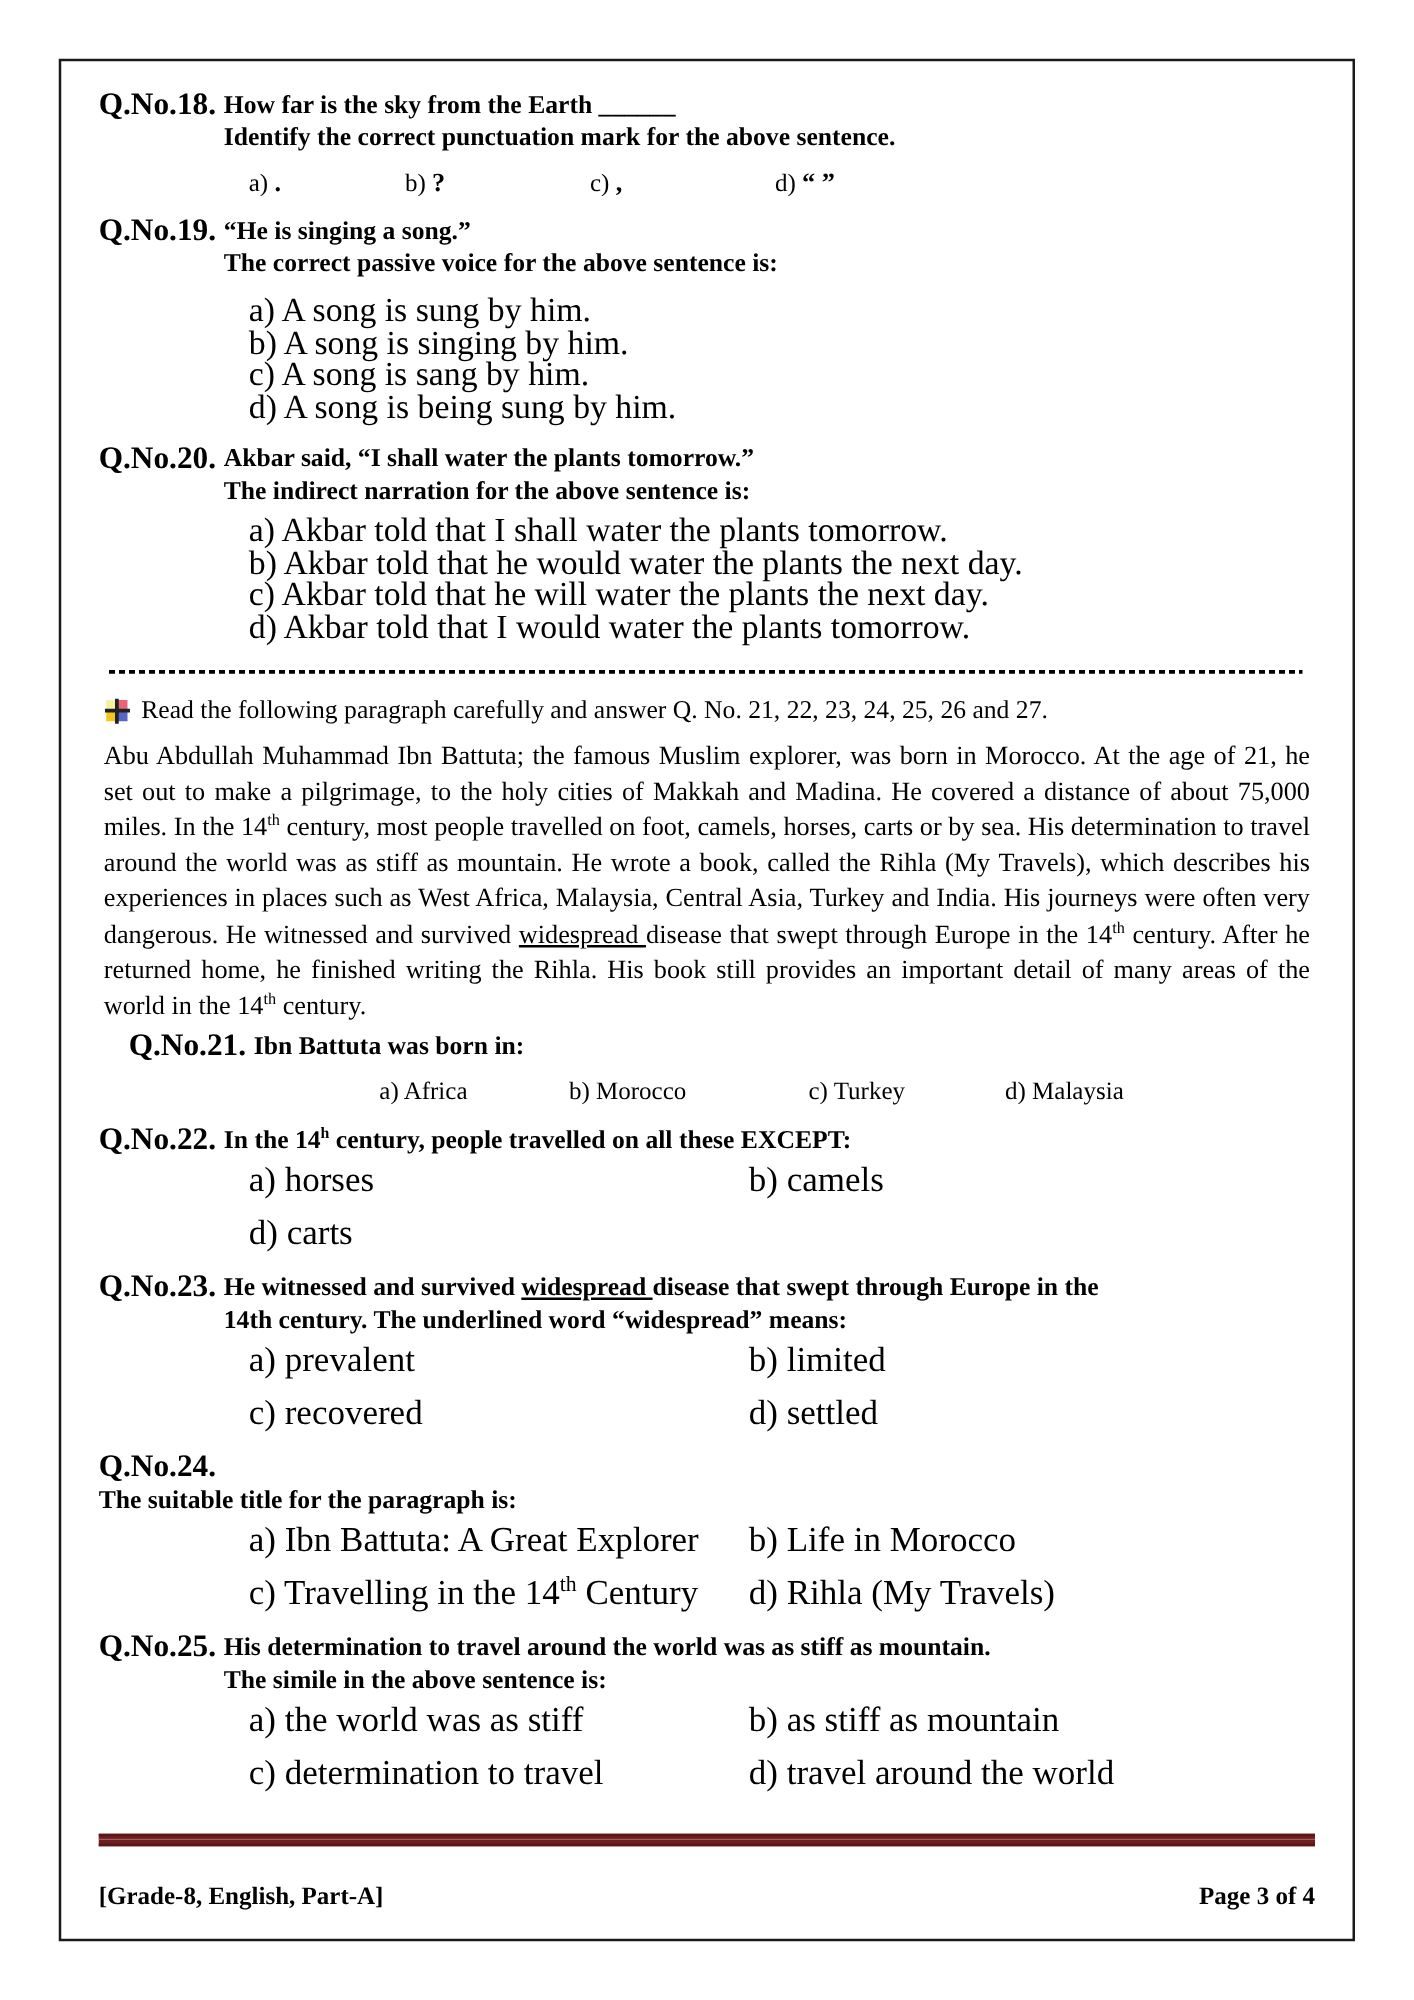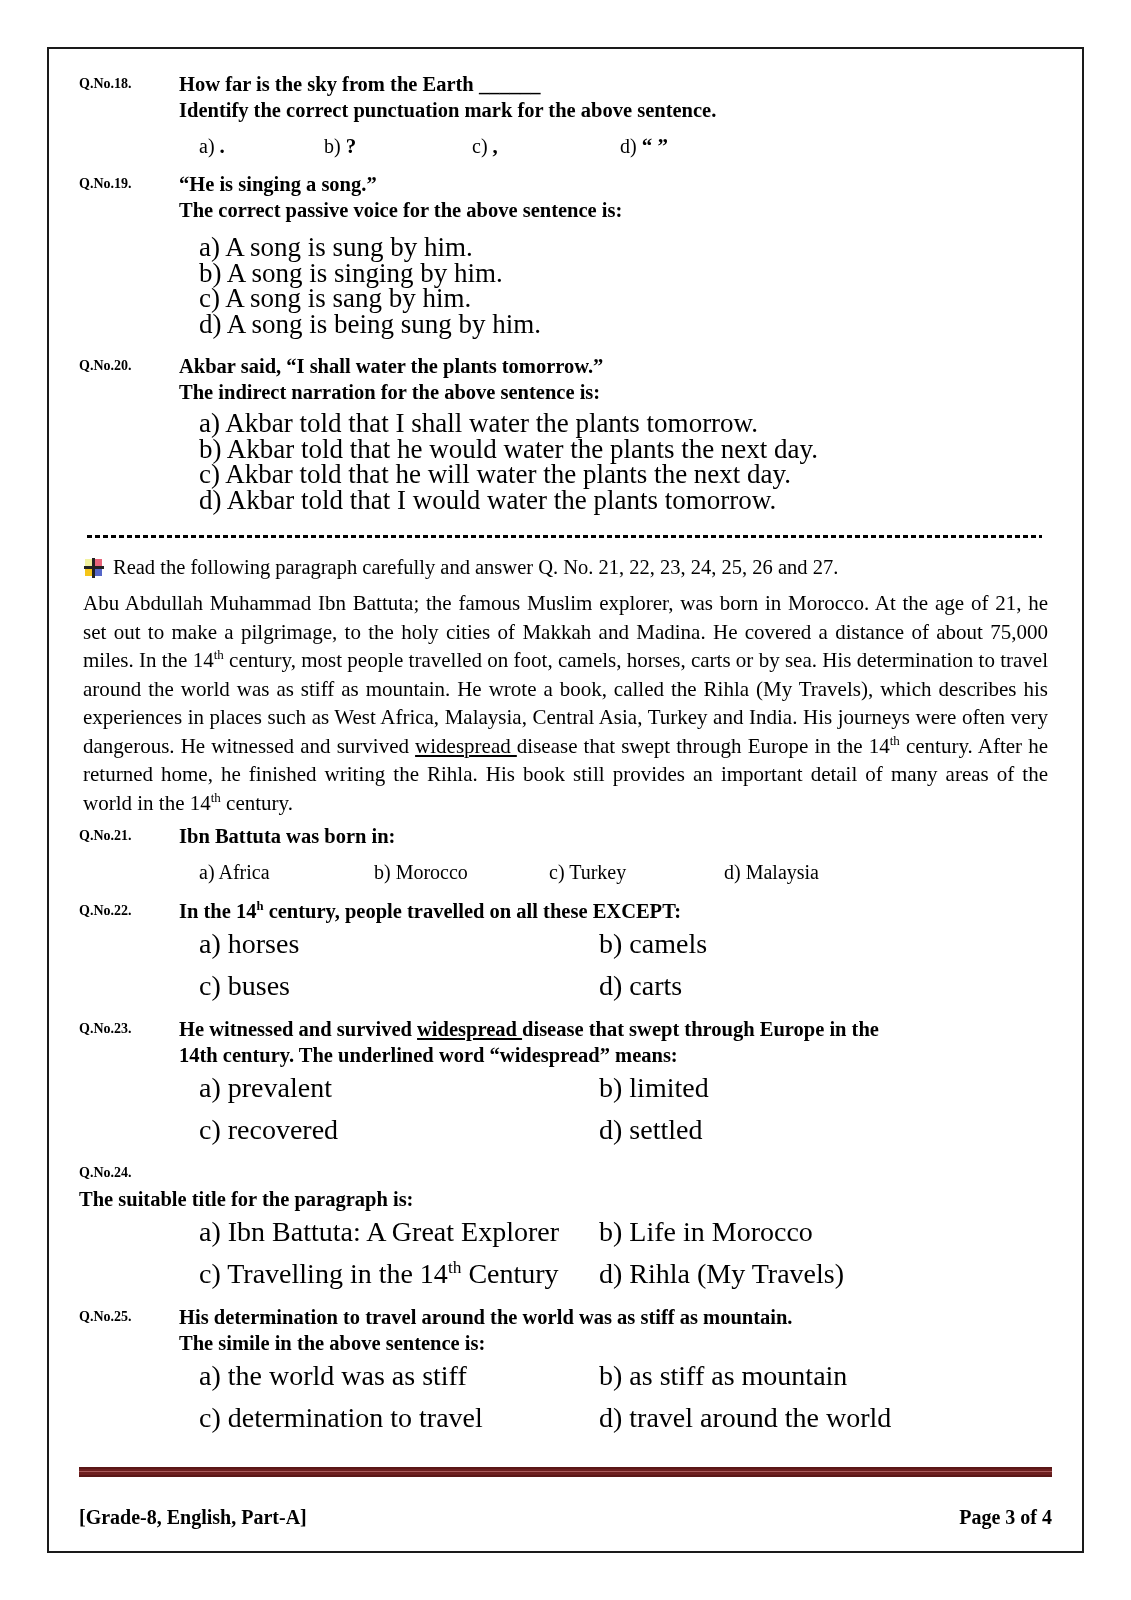--- a/index.html
+++ b/index.html
@@ -34,21 +34,21 @@
 
   
   .qrow {
     display: flex;
     align-items: flex-start;
     margin-top: 4px;
   }
   .qnum {
     flex: 0 0 auto;
     font-weight: bold;
-    font-size: 14px;
+    font-size: 25px;
     line-height: 26px;
     width: 100px;
     white-space: nowrap;
   }
   .qtext {
     flex: 1 1 auto;
     font-weight: bold;
     font-size: 20.5px;
     line-height: 26px;
   }
@@ -235,42 +235,41 @@
           <i class="q-bl"></i>
           <i class="q-br"></i>
           <i class="v"></i>
           <i class="h"></i>
       </span>
       <span>Read the following paragraph carefully and answer Q. No. 21, 22, 23, 24, 25, 26 and 27.</span>
     </div>
 
     <p class="para" id="passage"><span>Abu Abdullah Muhammad Ibn Battuta; the famous Muslim explorer, was born in Morocco. At the age of 21, he set out to make a pilgrimage, to the holy cities of Makkah and Madina. He covered a distance of about 75,000 miles. In the 14</span><sup>th</sup><span> century, most people travelled on foot, camels, horses, carts or by sea. His determination to travel around the world was as stiff as mountain. He wrote a book, called the Rihla (My Travels), which describes his experiences in places such as West Africa, Malaysia, Central Asia, Turkey and India. His journeys were often very dangerous. He witnessed and survived </span><span class="u">widespread </span><span>disease that swept through Europe in the 14</span><sup>th</sup><span> century. After he returned home, he finished writing the Rihla. His book still provides an important detail of many areas of the world in the 14</span><sup>th</sup><span> century.</span></p>
 
-    <div class="qrow" style="margin-top:6px;">
+    <div class="qrow" style="margin-top:6px;margin-left:24px;">
       <div class="qnum">Q.No.21.</div>
       <div class="qtext">Ibn Battuta was born in:</div>
     </div>
-    <div class="opt-4col" style="margin-top:12px;">
+    <div class="opt-4col" style="margin-top:12px;text-align:right;">
       <span class="c a">a) Africa</span>
       <span class="c b">b) Morocco</span>
       <span class="c c">c) Turkey</span>
       <span class="c">d) Malaysia</span>
     </div>
 
     <div class="qrow" style="margin-top:14px;">
       <div class="qnum">Q.No.22.</div>
       <div class="qtext"><span>In the 14</span><sup class="sup">h</sup><span> century, people travelled on all these EXCEPT:</span></div>
     </div>
     <div class="opt-2col">
       <div class="r">
         <span class="c1">a) horses</span>
         <span class="c2">b) camels</span>
       </div>
       <div class="r">
-        <span class="c1">c) buses</span>
         <span class="c2">d) carts</span>
       </div>
     </div>
 
     <div class="qrow" style="margin-top:6px;">
       <div class="qnum">Q.No.23.</div>
       <div class="qtext"><span>He witnessed and survived </span><span class="u">widespread </span><span> disease that swept through Europe in the</span><span class="l2">14th century. The underlined word “widespread” means:</span></div>
     </div>
     <div class="opt-2col">
       <div class="r">

